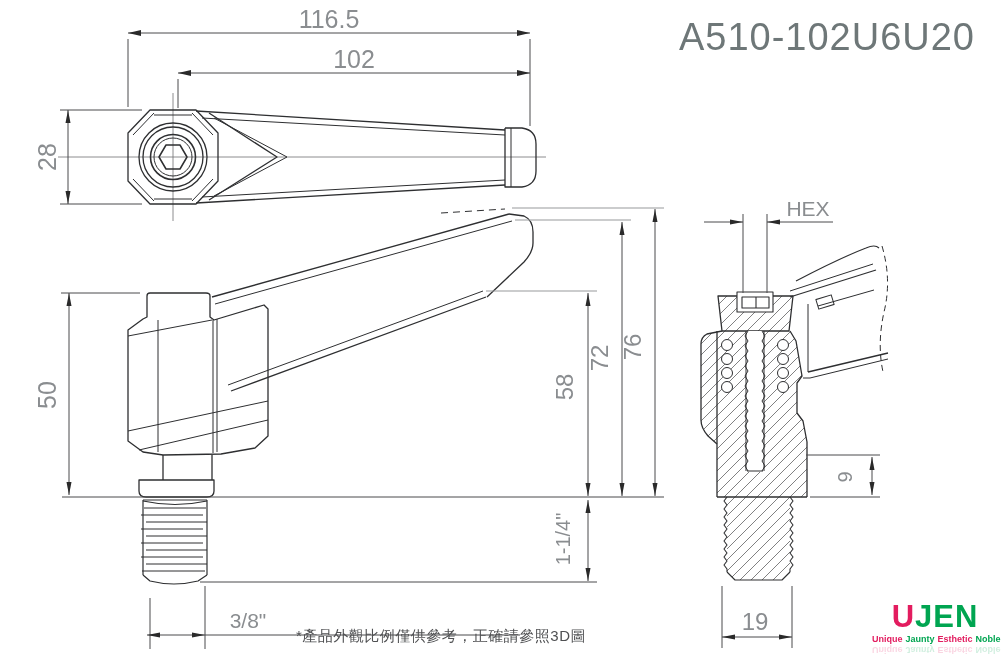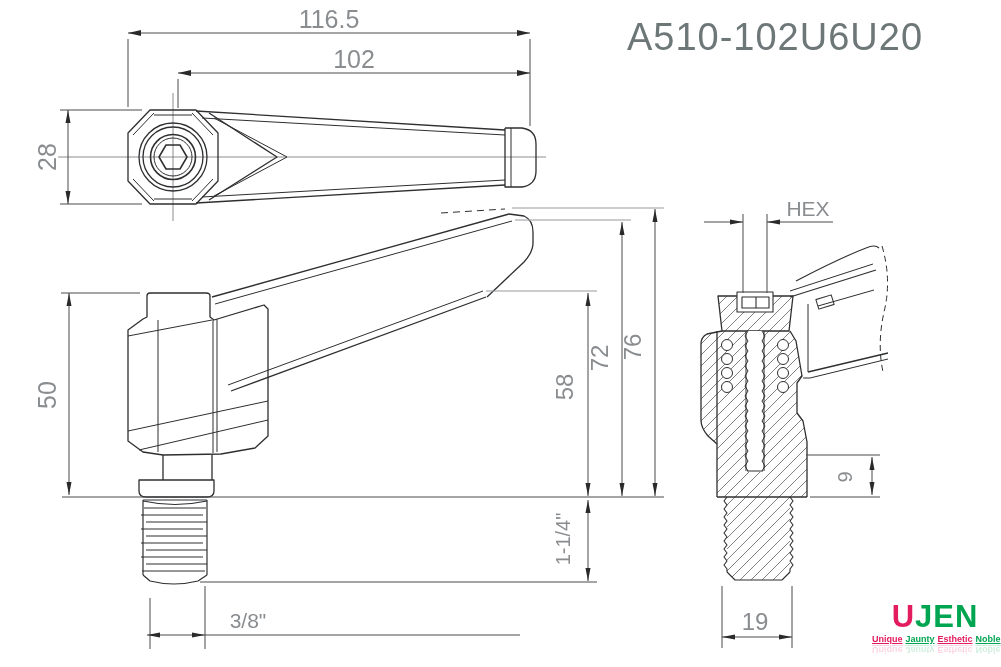--- a/index.html
+++ b/index.html
@@ -1,29 +1,29 @@
 <!DOCTYPE html>
 <html><head>
 <meta charset="utf-8">
 <style>
   html,body{margin:0;padding:0;background:#ffffff;}
   #stage{position:relative;width:1001px;height:667px;background:#fff;overflow:hidden;
          font-family:"Liberation Sans",sans-serif;}
   #stage svg{position:absolute;left:0;top:0;}
   .dimtxt{font-family:"Liberation Sans",sans-serif;fill:#8a8d90;}
-  .partno{position:absolute;top:16px;right:26px;width:400px;text-align:center;
+  .partno{position:absolute;top:16px;right:26px;width:400px;text-align:right;
           font-size:38px;letter-spacing:1px;color:#6e7778;}
   .note-zh{position:absolute;left:296px;top:627px;font-size:15px;color:#4f5052;letter-spacing:.5px;}
   .note-en{position:absolute;left:296px;top:647px;font-size:13.5px;color:#6d6e71;}
   .logo{position:absolute;left:872px;top:601px;width:126px;text-align:center;line-height:1;}
   .logo-word{font-size:31px;font-weight:bold;letter-spacing:1px;}
   .logo-u{color:#e31c5f;}
   .logo-jen{color:#00a551;}
   .tagline{margin-top:3px;font-size:9px;font-weight:bold;white-space:nowrap;}
-  .tagline span{margin-right:3px;text-decoration:underline;}
+  .tagline span{margin-right:3px;}
   .tag-pink{color:#e31c5f;}
   .tag-green{color:#00a551;}
   .tagline-reflect{transform:scaleY(-1);opacity:.18;margin-top:1px;filter:blur(.4px);}
 </style>
 </head>
 <body>
 
 <div id="stage">
 
 <svg width="1001" height="667" viewBox="0 0 1001 667">
@@ -270,20 +270,21 @@
       <line x1="792" y1="586" x2="792" y2="648"></line>
       <polygon points="722,637 735,634.5 735,639.5" fill="#2a2a2a" stroke="none"></polygon>
       <polygon points="792,637 779,634.5 779,639.5" fill="#2a2a2a" stroke="none"></polygon>
       <text class="dimtxt" x="755" y="630" font-size="24" text-anchor="middle" stroke="none">19</text>
     </g>
   </g>
 </svg>
 
   <div class="partno">A510-102U6U20</div>
 
+  <div class="note-zh">*產品外觀比例僅供參考，正確請參照3D圖</div>
 
   <div class="logo">
     <div class="logo-word"><span class="logo-u">U</span><span class="logo-jen">JEN</span></div>
     <div class="tagline">
       <span class="tag-pink">Unique</span><span class="tag-green">Jaunty</span><span class="tag-pink">Esthetic</span><span class="tag-green">Noble</span>
     </div>
     <div class="tagline tagline-reflect">
       <span class="tag-pink">Unique</span><span class="tag-green">Jaunty</span><span class="tag-pink">Esthetic</span><span class="tag-green">Noble</span>
     </div>
   </div>

